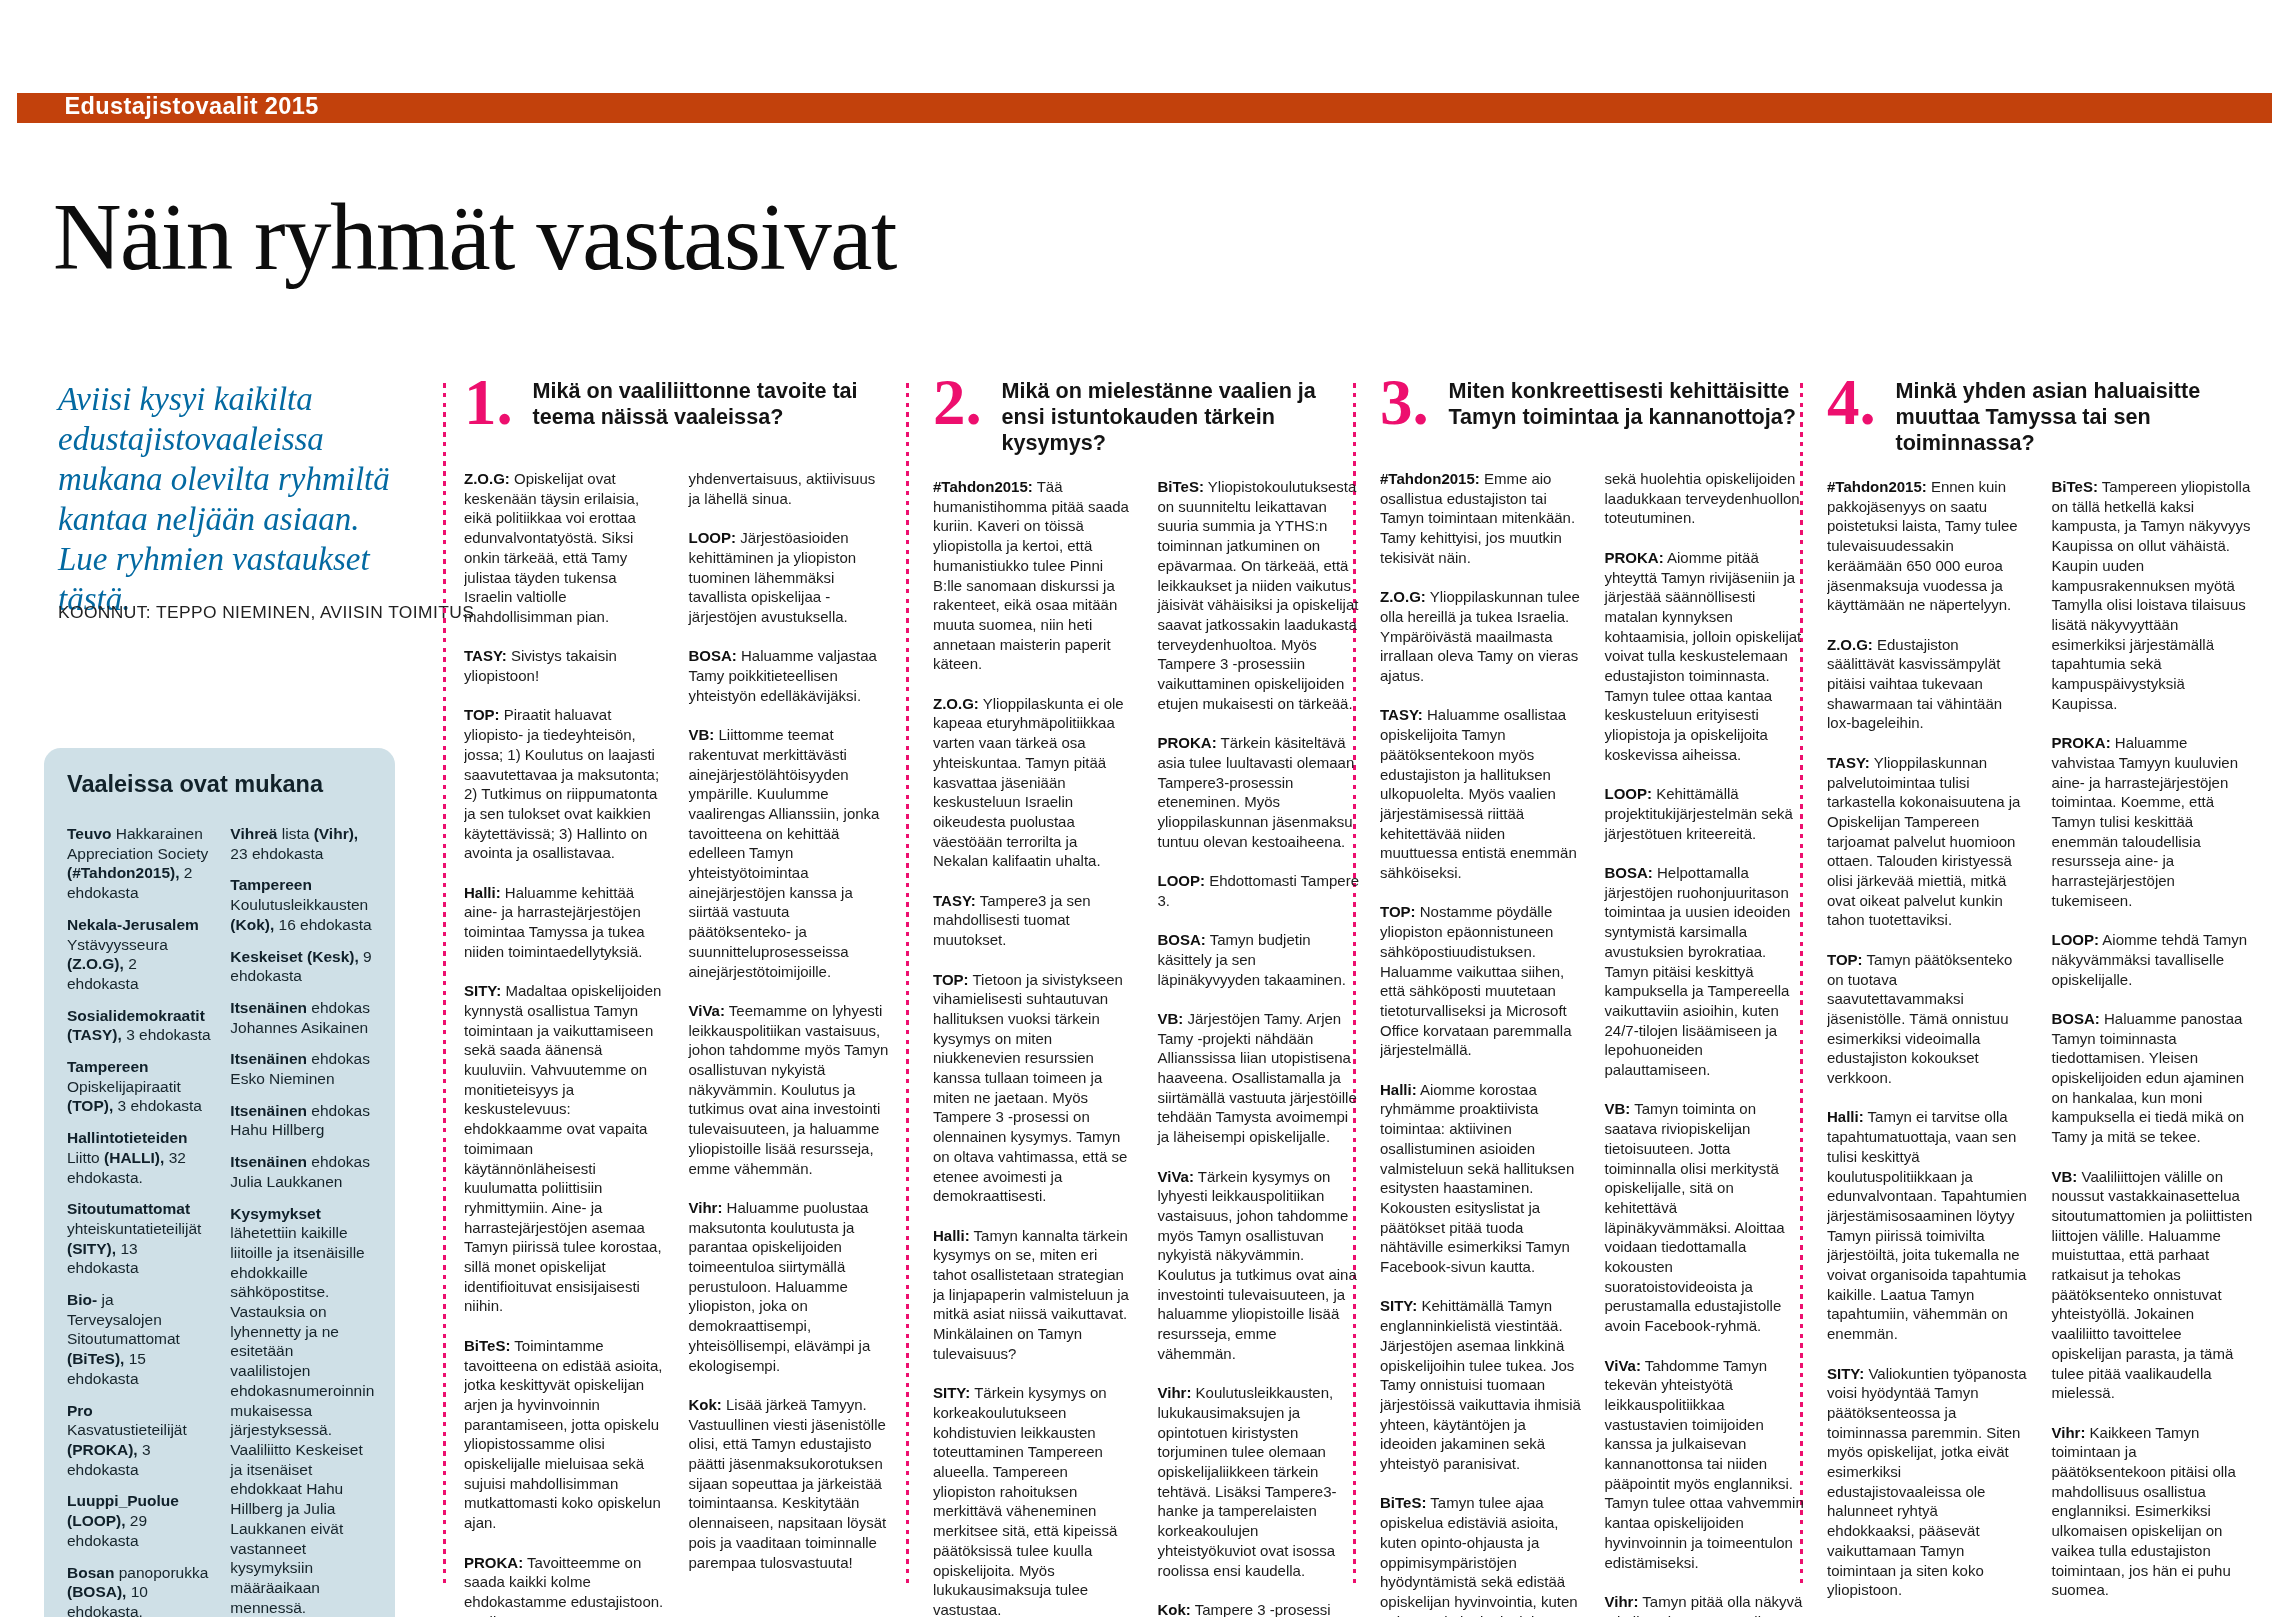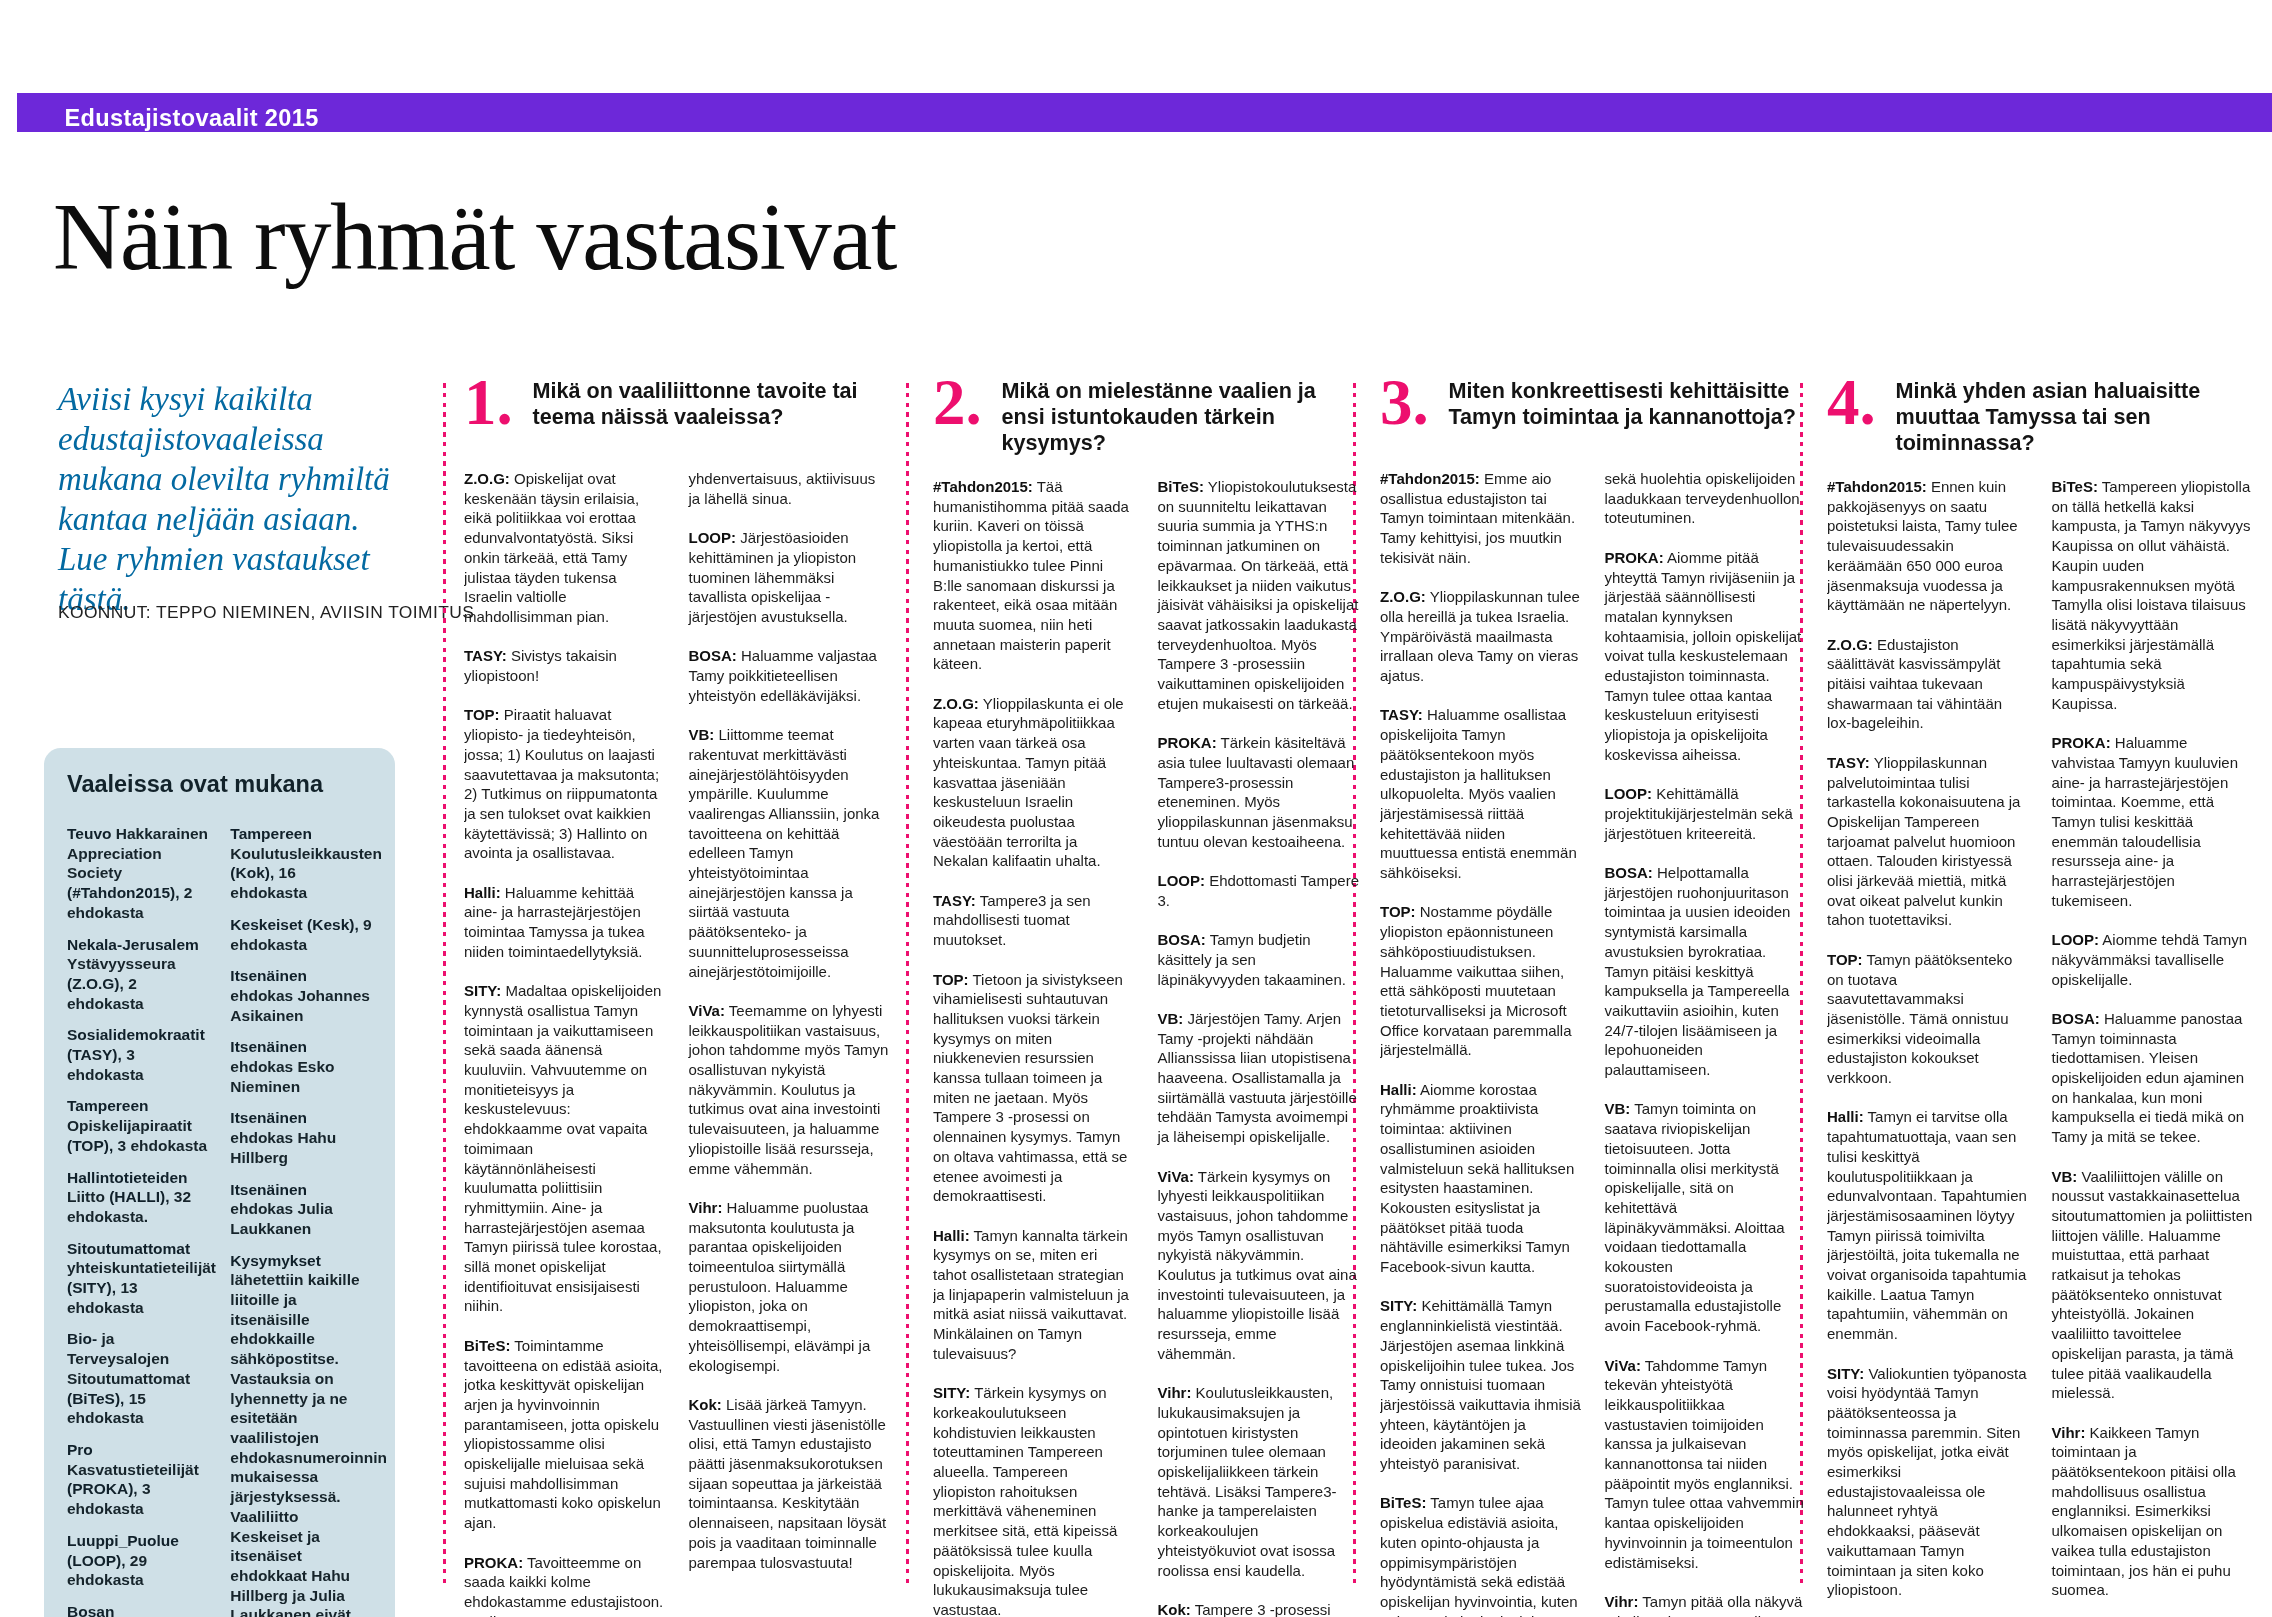--- a/index.html
+++ b/index.html
@@ -2,22 +2,22 @@
 <html lang="fi" style="font-size:12px"><head>
 <meta charset="utf-8">
 <style>
   html,body{margin:0;padding:0;}
   body{
     width:2273px;height:1617px;position:relative;background:#ffffff;
     font-family:"Liberation Sans",sans-serif;color:#1a1a1a;overflow:hidden;
   }
   
   .banner{
-    position:absolute;left:17.4px;right:0;top:93px;height:39px;
-    background:#6d28d9;display:flex;align-items:flex-end;
+    position:absolute;left:17.4px;right:0;top:93px;height:30px;
+    background:#c2410c;display:flex;align-items:flex-start;
   }
   .banner span{
     color:#ffffff;font-weight:bold;font-size:23.5px;padding-left:47px;letter-spacing:0.4px;
   }
   
   h1.headline{
     position:absolute;left:53px;top:182px;margin:0;
     font-family:"Liberation Serif",serif;font-weight:500;
     font-size:95px;letter-spacing:-1.5px;color:#0d0d0d;white-space:nowrap;
   }
@@ -34,21 +34,20 @@
   
   .infobox{
     position:absolute;left:44px;top:748px;width:351px;
     background:#cfe0e7;border-radius:16.7px;padding:23px 21px 26px 23px;box-sizing:border-box;
   }
   .infobox h2{margin:0 0 26px 0;font-size:23.5px;color:#12222a;}
   .entries{column-count:2;column-gap:19.7px;}
   .entry{
     margin:0 0 12px 0;font-size:15.5px;line-height:19.7px;color:#16242b;
     break-inside:avoid;
-    font-weight:bold;
   }
   .entry b{color:#10202a;}
   .entry.note{margin-top:0;}
   
   .qsection{position:absolute;top:375px;width:426px;}
   #q1{left:464px;} #q2{left:933px;} #q3{left:1380px;} #q4{left:1827px;}
   .qheader{display:flex;align-items:flex-start;margin-bottom:21px;min-height:73px;}
   .qnum{
     font-family:"Liberation Serif",serif;font-weight:bold;font-size:65px;line-height:55px;
     color:#ed0f6e;margin-right:19.7px;flex:0 0 auto;

